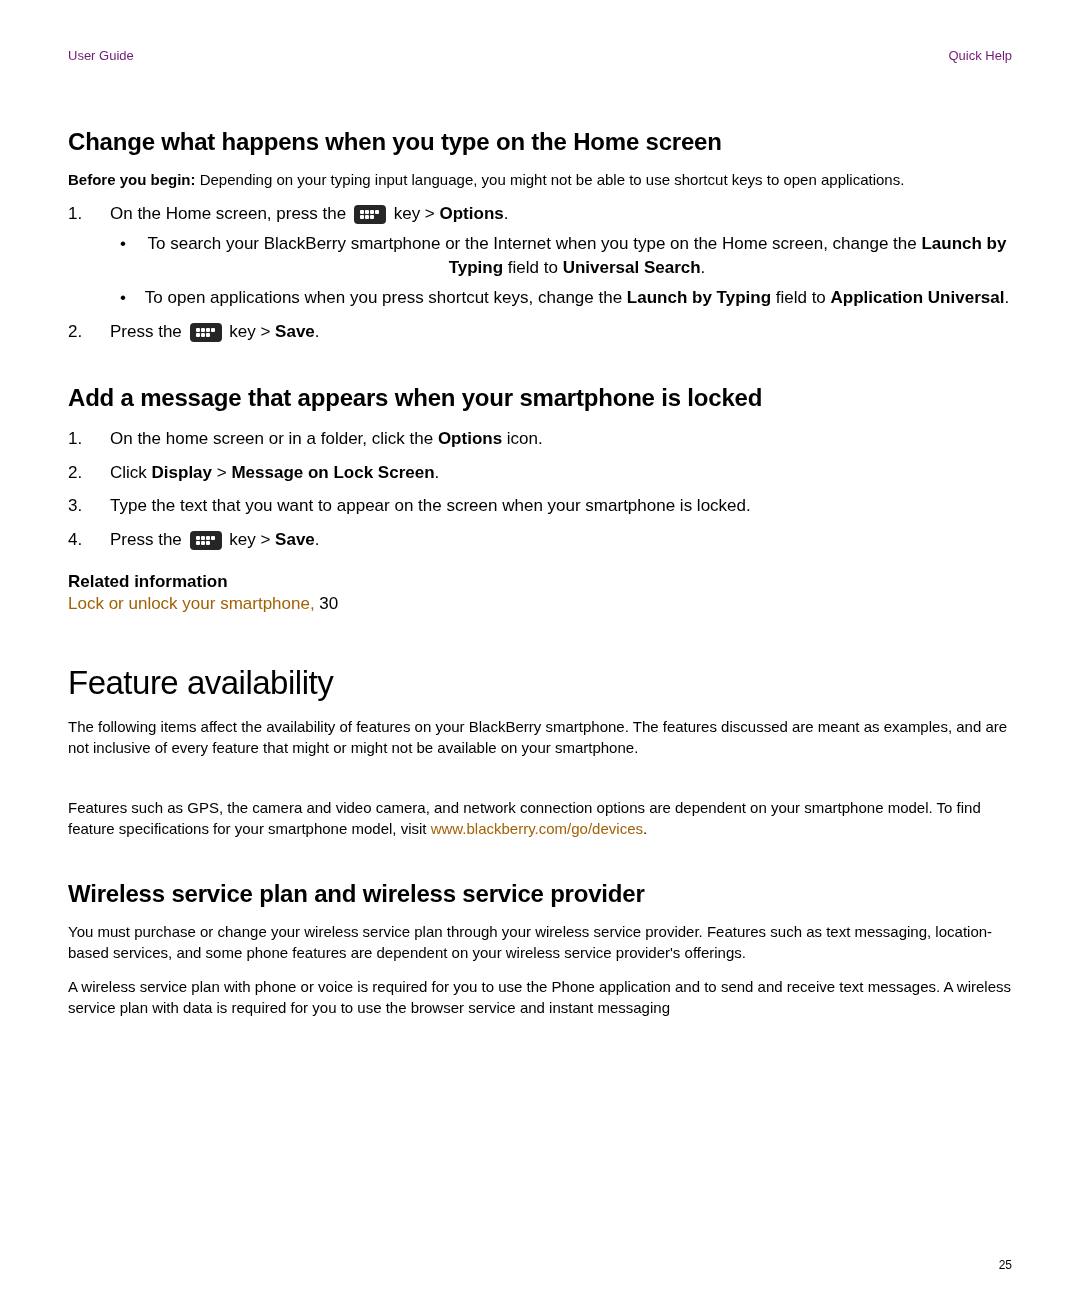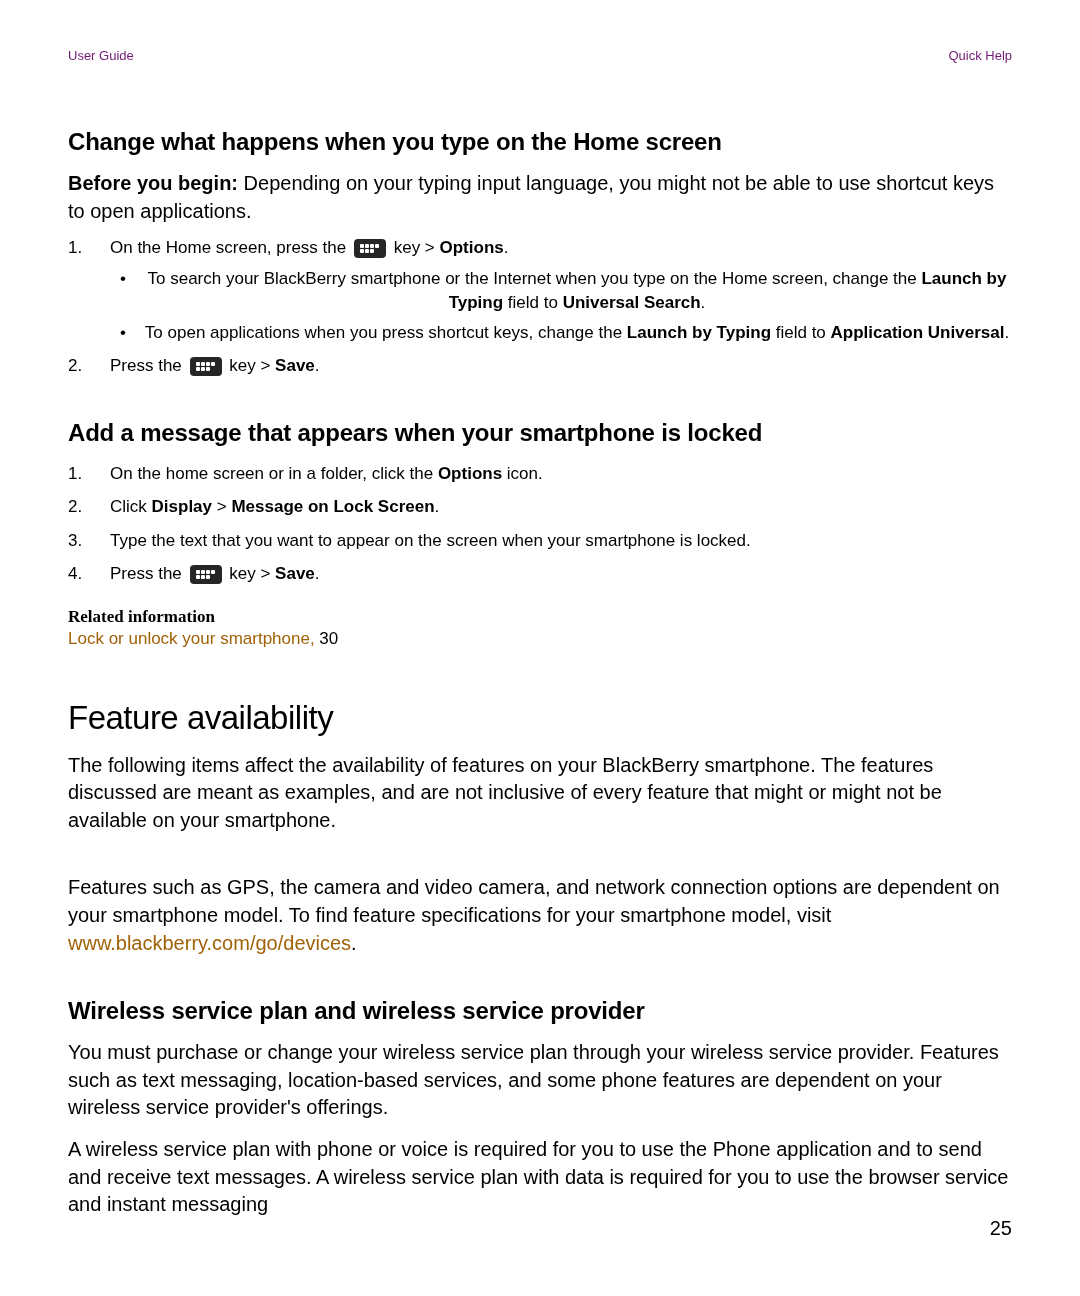--- a/index.html
+++ b/index.html
@@ -29,21 +29,21 @@
     letter-spacing: -0.2px;
   }
   h1 {
     font-size: 33px;
     font-weight: 400;
     margin-top: 50px;
     margin-bottom: 15px;
     letter-spacing: -0.5px;
   }
   .para {
-    font-size: 20px;
+    font-size: 15px;
     line-height: 1.38;
     margin-bottom: 9px;
   }
   ol {
     list-style: none;
     counter-reset: item;
     margin-top: 10px;
   }
   ol > li {
     counter-increment: item;
@@ -96,27 +96,26 @@
                 0 5px 0 #fff, 5px 5px 0 #fff, 10px 5px 0 #fff;
   }
   .bold { font-weight: 700; }
   .link { color: #a16207; }
   .section { margin-bottom: 40px; }
   .section.last { margin-bottom: 0; margin-top: 23px; }
   .related-head {
     font-weight: 700;
     margin-top: 20px;
     margin-bottom: 2px;
-    font-family: Liberation Serif, serif;
   }
   .pagenum {
     position: absolute;
     right: 68px;
-    bottom: 56px;
-    font-size: 20px;
+    bottom: 24px;
+    font-size: 12px;
   }
 </style>
 </head>
 <body>
 
 <div class="page">
 
   <div class="hdr">
     <span>User Guide</span>
     <span>Quick Help</span>

